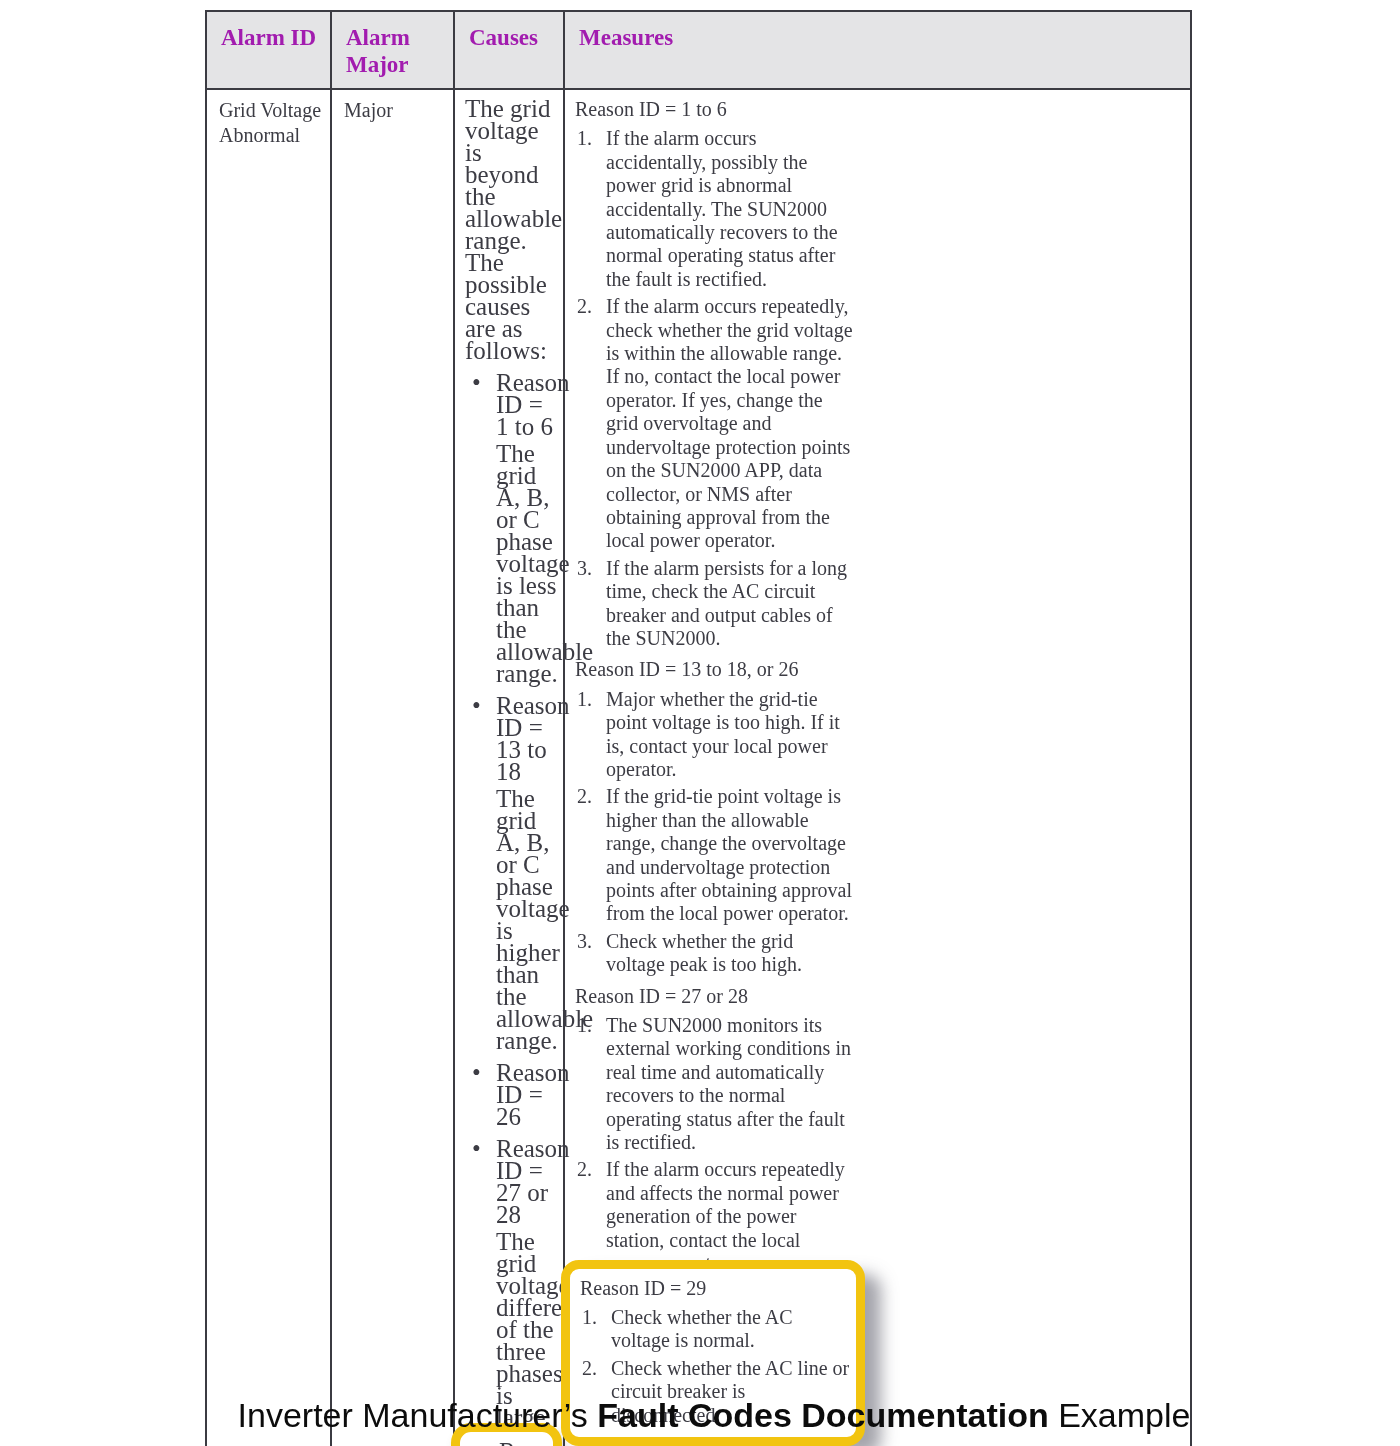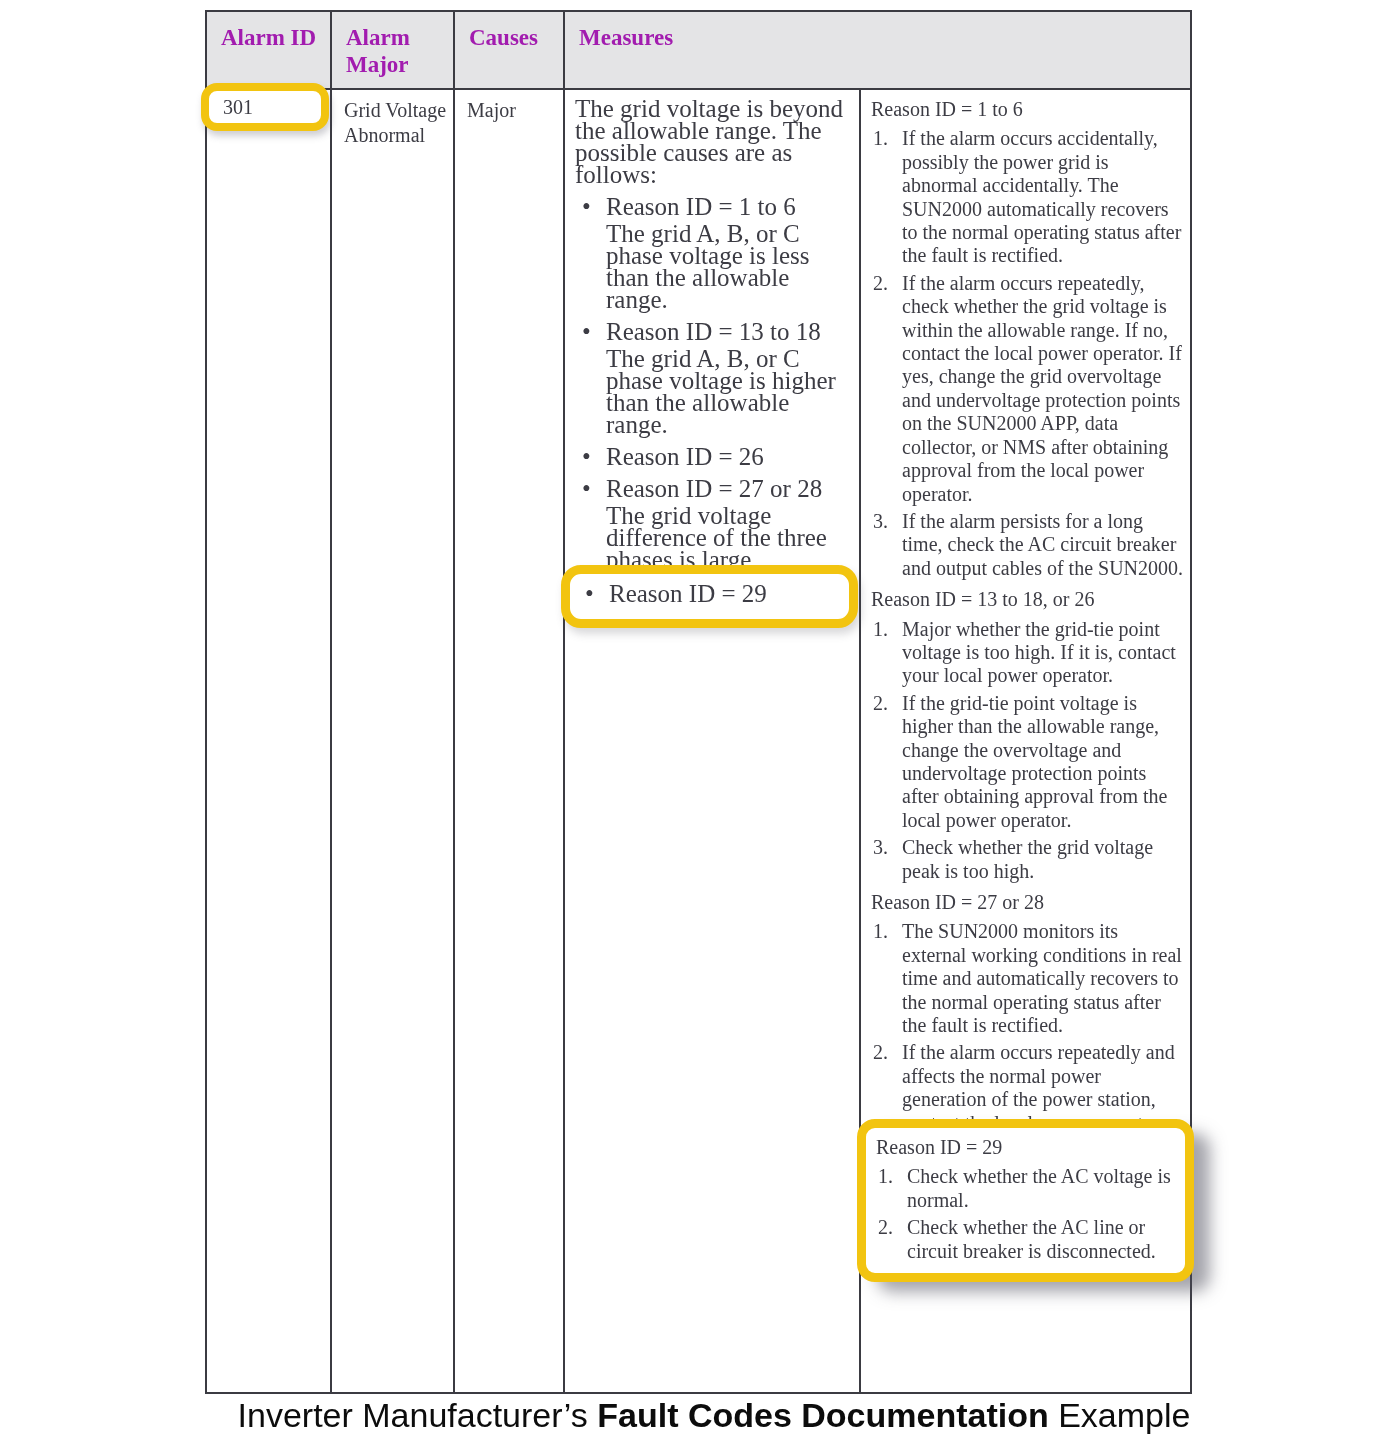--- a/index.html
+++ b/index.html
@@ -64,25 +64,20 @@
 
     <div class="thead">
       <div class="th">Alarm ID</div>
       <div class="th">Alarm Major</div>
       <div class="th">Causes</div>
       <div class="th">Measures</div>
     </div>
 
     <div class="tbody">
 
-      <div class="td col-id">
-        <div class="hl hl-id">
-          <span>301</span>
-        </div>
-      </div>
 
       <div class="td col-name">Grid Voltage Abnormal</div>
 
       <div class="td col-sev">Major</div>
 
       <div class="td col-causes">
         <p class="intro">The grid voltage is beyond the allowable range. The possible causes are as follows:</p>
         <ul class="blist">
           <li>
             <span class="btitle">Reason ID = 1 to 6</span>

